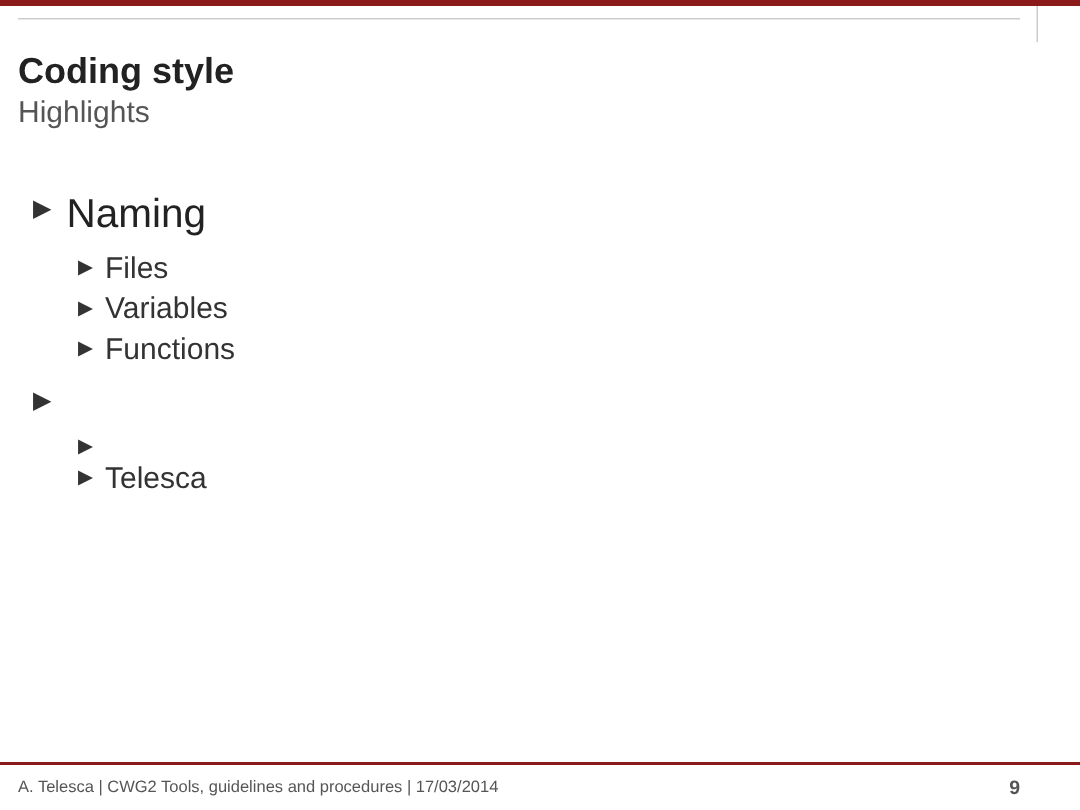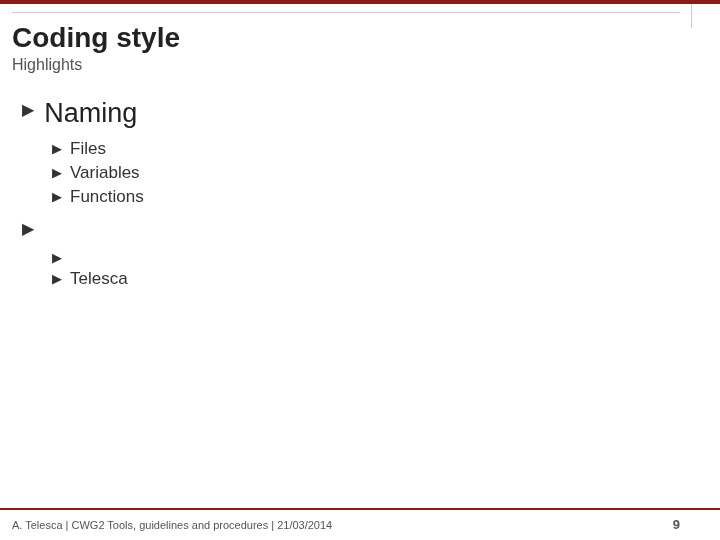--- a/index.html
+++ b/index.html
@@ -51,31 +51,31 @@
 
     .main-content {
       position: absolute;
       top: 20px;
       left: 12px;
       right: 40px;
       bottom: 40px;
     }
 
     .slide-title {
-      font-size: 28px;
+      font-size: 24px;
       font-weight: bold;
       color: #222222;
-      margin-top: 2px;
+      margin-top: 14px;
       margin-bottom: 2px;
     }
 
     .slide-subtitle {
-      font-size: 16px;
+      font-size: 20px;
       color: #555555;
-      margin-bottom: 24px;
+      margin-bottom: 40px;
     }
 
     .outline-list {
       padding-left: 10px;
     }
 
     .level1-item {
       display: flex;
       align-items: flex-start;
       margin-bottom: 10px;
@@ -108,21 +108,21 @@
 
     .level2-arrow {
       color: #333333;
       font-size: 13px;
       margin-right: 8px;
       margin-top: 2px;
       flex-shrink: 0;
     }
 
     .level2-label {
-      font-size: 17px;
+      font-size: 20px;
       color: #333333;
     }
 
     .footer {
       position: absolute;
       bottom: 8px;
       left: 12px;
       right: 40px;
       display: flex;
       justify-content: space-between;
@@ -184,15 +184,15 @@
         <span class="level2-label">Telesca</span>
       </div>
     </div>
 
   </div>
 </div>
 
 <div class="bottom-bar"></div>
 
 <div class="footer">
-  <span class="footer-left">A. Telesca  |  CWG2 Tools, guidelines and procedures  |  21/03/2014</span>
+  <span class="footer-left">A. Telesca  |  CWG2 Tools, guidelines and procedures  |  17/03/2014</span>
   <span class="footer-right">9</span>
 </div>
 
 </body></html>

